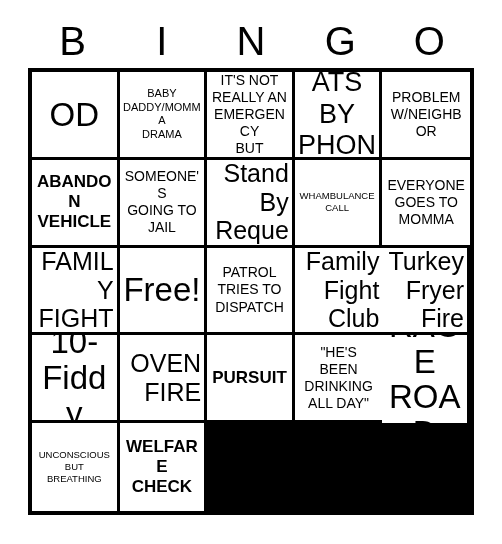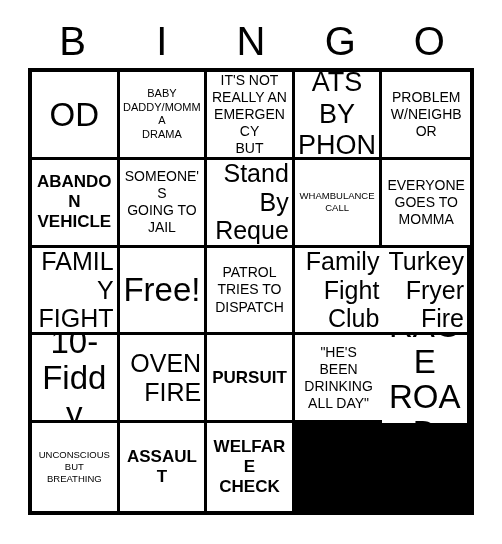--- a/index.html
+++ b/index.html
@@ -193,21 +193,18 @@
     <div class="cell sz-xxl row-last">
         <span class="cell-text">RAGE
 ROAD</span>
       </div>
     <div class="cell sz-xxs row-last">
         <span class="cell-text">UNCONSCIOUS
 BUT
 BREATHING</span>
       </div>
     <div class="cell sz-md row-last">
-        <span class="cell-text">ASSAULT</span>
-      </div>
-    <div class="cell sz-md row-last">
         <span class="cell-text">WELFARE
 CHECK</span>
       </div>
 
   </div>
 </div>
 
 </body></html>

